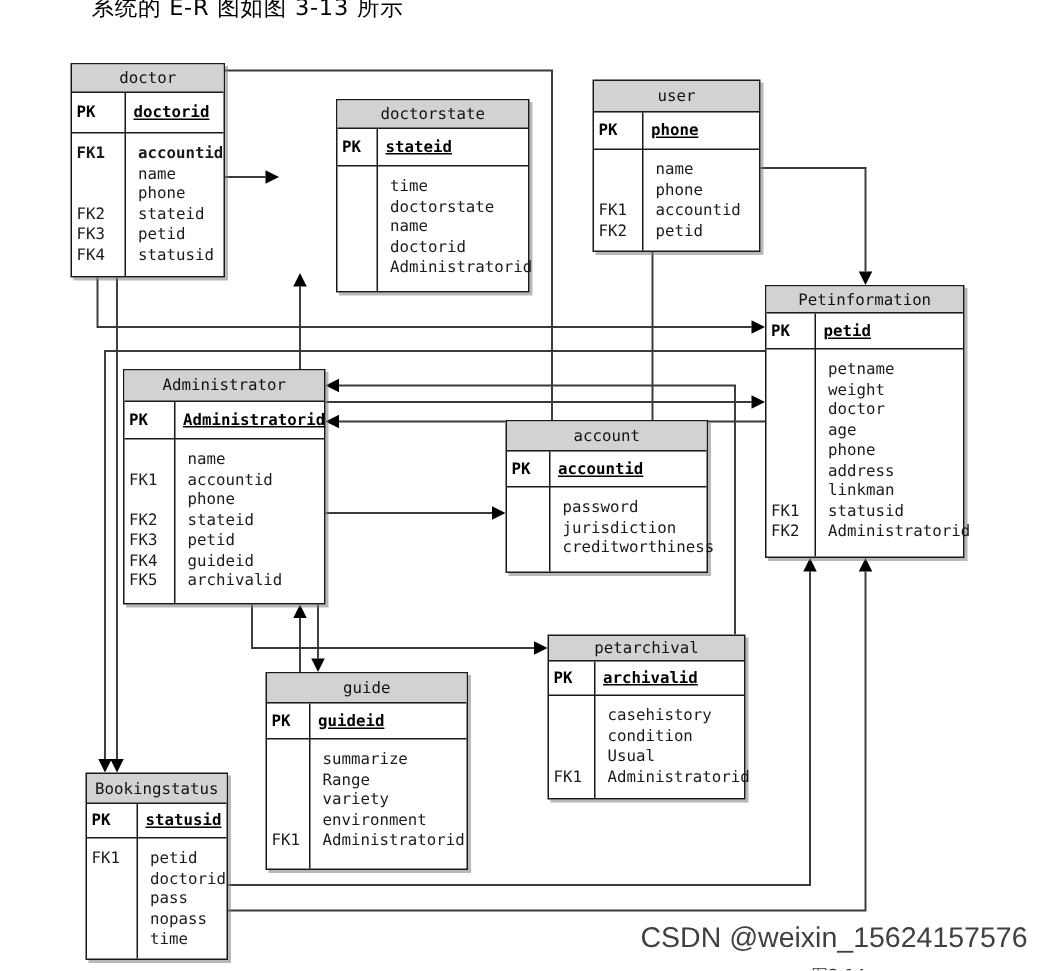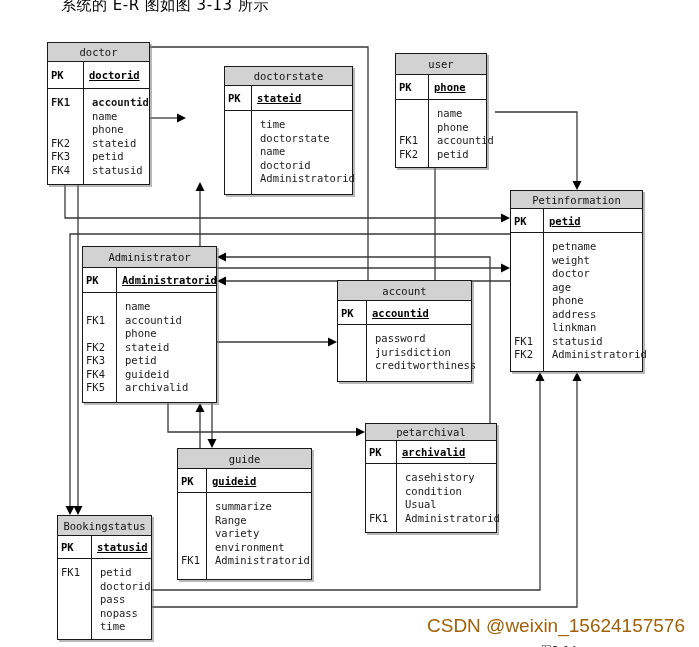--- a/index.html
+++ b/index.html
@@ -17,21 +17,21 @@
   .ertable .pkrow{box-sizing:border-box;border-bottom:1px solid #1a1a1a;display:flex;
                   align-items:center;font-size:10.5px;}
   .ertable .pkrow .pklab{font-weight:bold;}
   .ertable .pkrow .pkfield{font-weight:bold;text-decoration:underline;white-space:nowrap;}
   .ertable .fields{padding-top:7px;}
   .ertable .frow{display:flex;font-size:10.5px;line-height:13.5px;white-space:nowrap;color:#1a1a1a;}
   .ertable .frow .flab{flex:none;padding-left:3px;}
   .ertable .frow.boldrow{font-weight:bold;}
   #connector-svg{position:absolute;left:0;top:0;}
   #watermark{position:absolute;font-family:"Liberation Sans",sans-serif;font-size:19px;
-             color:#a16207;white-space:nowrap;}
+             color:#404040;white-space:nowrap;}
   #bottom-caption{position:absolute;font-size:11px;color:#333;
                   font-family:"DejaVu Sans",sans-serif;white-space:nowrap;}
 </style>
 </head>
 <body>
 
 <div id="stage">
   <div id="page-title" style="left: 61px; top: -4px;">系统的 E-R 图如图 3-13 所示</div>
   <svg id="connector-svg" width="699" height="647" viewBox="0 0 699 647">
       <polyline points="150,118 177,118" fill="none" stroke="#3a3a3a" stroke-width="1.3"></polyline>
@@ -131,21 +131,21 @@
               <span class="flab" style="width: 26px;"></span>
               <span style="padding-left: 6px;">doctorid</span>
             </div>
             <div class="frow">
               <span class="flab" style="width: 26px;"></span>
               <span style="padding-left: 6px;">Administratorid</span>
             </div>
           </div>
         </div>
       </div>
-      <div class="ertable" style="left: 395px; top: 53px; width: 92px; height: 115px;">
+      <div class="ertable" style="left: 395px; top: 53px; width: 112px; height: 115px;">
         <div class="hdr" style="height: 21px;">user</div>
         <div class="bodywrap" style="height: 92px;">
           <div class="coldiv" style="left: 32px;"></div>
           <div class="pkrow" style="height: 25px;">
             <span class="pklab" style="flex: 0 0 auto; width: 32px; padding-left: 3px; box-sizing: border-box;">PK</span>
             <span class="pkfield" style="padding-left: 6px;">phone</span>
           </div>
           <div class="fields">
             <div class="frow">
               <span class="flab" style="width: 32px;"></span>

